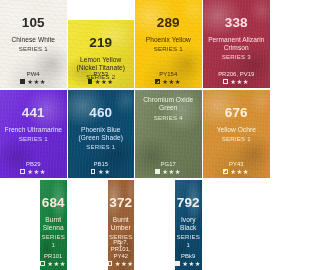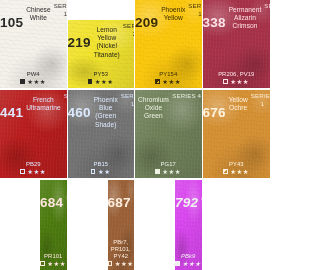--- a/index.html
+++ b/index.html
@@ -18,21 +18,22 @@
     height: 270px;
     display: grid;
     grid-template-columns: repeat(4, 1fr);
     grid-template-rows: repeat(3, 1fr);
     background: #ffffff;
   }
   .swatch {
     position: relative;
     overflow: hidden;
     display: flex;
-    align-items: flex-start;
+    flex-direction: column;
+    align-items: center;
     box-sizing: border-box;
     border-right: 1.5px solid #ffffff;
     border-bottom: 2.5px solid #ffffff;
   }
   .swatch:nth-child(4n) { border-right: none; }
   .swatch:nth-child(n+9) { border-bottom: none; margin-left: 40px; }
 
   
   .tex {
     position: absolute;
@@ -150,21 +151,21 @@
         <div class="pig">PY53</div>
         <div class="marks">
           <span class="sq opaque"></span>
           <span class="stars">★★★</span>
         </div>
       </div>
     </div>
     <div class="swatch" style="background: rgb(251, 199, 12); color: rgb(58, 44, 5);">
       <div class="tex a"></div>
       <div class="grain"></div>
-      <div class="txt code">209</div>
+      <div class="txt code">289</div>
       <div class="txt pname">Phoenix Yellow</div>
       <div class="txt series">SERIES 1</div>
       <div class="foot">
         <div class="pig">PY154</div>
         <div class="marks">
           <span class="sq semi"></span>
           <span class="stars">★★★</span>
         </div>
       </div>
     </div>
@@ -175,35 +176,35 @@
       <div class="txt pname">Permanent Alizarin<br>Crimson</div>
       <div class="txt series">SERIES 3</div>
       <div class="foot">
         <div class="pig">PR206, PV19</div>
         <div class="marks">
           <span class="sq transparent"></span>
           <span class="stars">★★★</span>
         </div>
       </div>
     </div>
-    <div class="swatch" style="background: #b91c1c; color: rgb(223, 231, 255);">
+    <div class="swatch" style="background: #6d28d9; color: rgb(223, 231, 255);">
       <div class="tex b"></div>
       <div class="grain"></div>
       <div class="txt code">441</div>
       <div class="txt pname">French Ultramarine</div>
       <div class="txt series">SERIES 1</div>
       <div class="foot">
         <div class="pig">PB29</div>
         <div class="marks">
           <span class="sq transparent"></span>
           <span class="stars">★★★</span>
         </div>
       </div>
     </div>
-    <div class="swatch" style="background: #737373; color: rgb(220, 234, 255);">
+    <div class="swatch" style="background: #0c4a6e; color: rgb(220, 234, 255);">
       <div class="tex a"></div>
       <div class="grain"></div>
       <div class="txt code">460</div>
       <div class="txt pname">Phoenix Blue<br>(Green Shade)</div>
       <div class="txt series">SERIES 1</div>
       <div class="foot">
         <div class="pig">PB15</div>
         <div class="marks">
           <span class="sq transparent"></span>
           <span class="stars">★★</span>
@@ -230,49 +231,49 @@
       <div class="txt pname">Yellow Ochre</div>
       <div class="txt series">SERIES 1</div>
       <div class="foot">
         <div class="pig">PY43</div>
         <div class="marks">
           <span class="sq semi"></span>
           <span class="stars">★★★</span>
         </div>
       </div>
     </div>
-    <div class="swatch" style="background: #4d7c0f; color: rgb(255, 230, 222);">
+    <div class="swatch" style="background: #15803d; color: rgb(255, 230, 222);">
       <div class="tex b"></div>
       <div class="grain"></div>
       <div class="txt code">684</div>
       <div class="txt pname">Burnt Sienna</div>
       <div class="txt series">SERIES 1</div>
       <div class="foot">
         <div class="pig">PR101</div>
         <div class="marks">
           <span class="sq transparent"></span>
           <span class="stars">★★★</span>
         </div>
       </div>
     </div>
     <div class="swatch" style="background: rgb(154, 97, 56); color: rgb(255, 238, 222);">
       <div class="tex a"></div>
       <div class="grain"></div>
-      <div class="txt code">687</div>
+      <div class="txt code">372</div>
       <div class="txt pname">Burnt Umber</div>
       <div class="txt series">SERIES 1</div>
       <div class="foot">
         <div class="pig">PBr7, PR101, PY42</div>
         <div class="marks">
           <span class="sq transparent"></span>
           <span class="stars">★★★</span>
         </div>
       </div>
     </div>
-    <div class="swatch" style="background: #d946ef; color: rgb(240, 240, 240); font-style: italic;">
+    <div class="swatch" style="background: #0c4a6e; color: rgb(240, 240, 240);">
       <div class="tex b"></div>
       <div class="grain"></div>
       <div class="txt code">792</div>
       <div class="txt pname">Ivory Black</div>
       <div class="txt series">SERIES 1</div>
       <div class="foot">
         <div class="pig">PBk9</div>
         <div class="marks">
           <span class="sq opaque"></span>
           <span class="stars">★★★</span>

